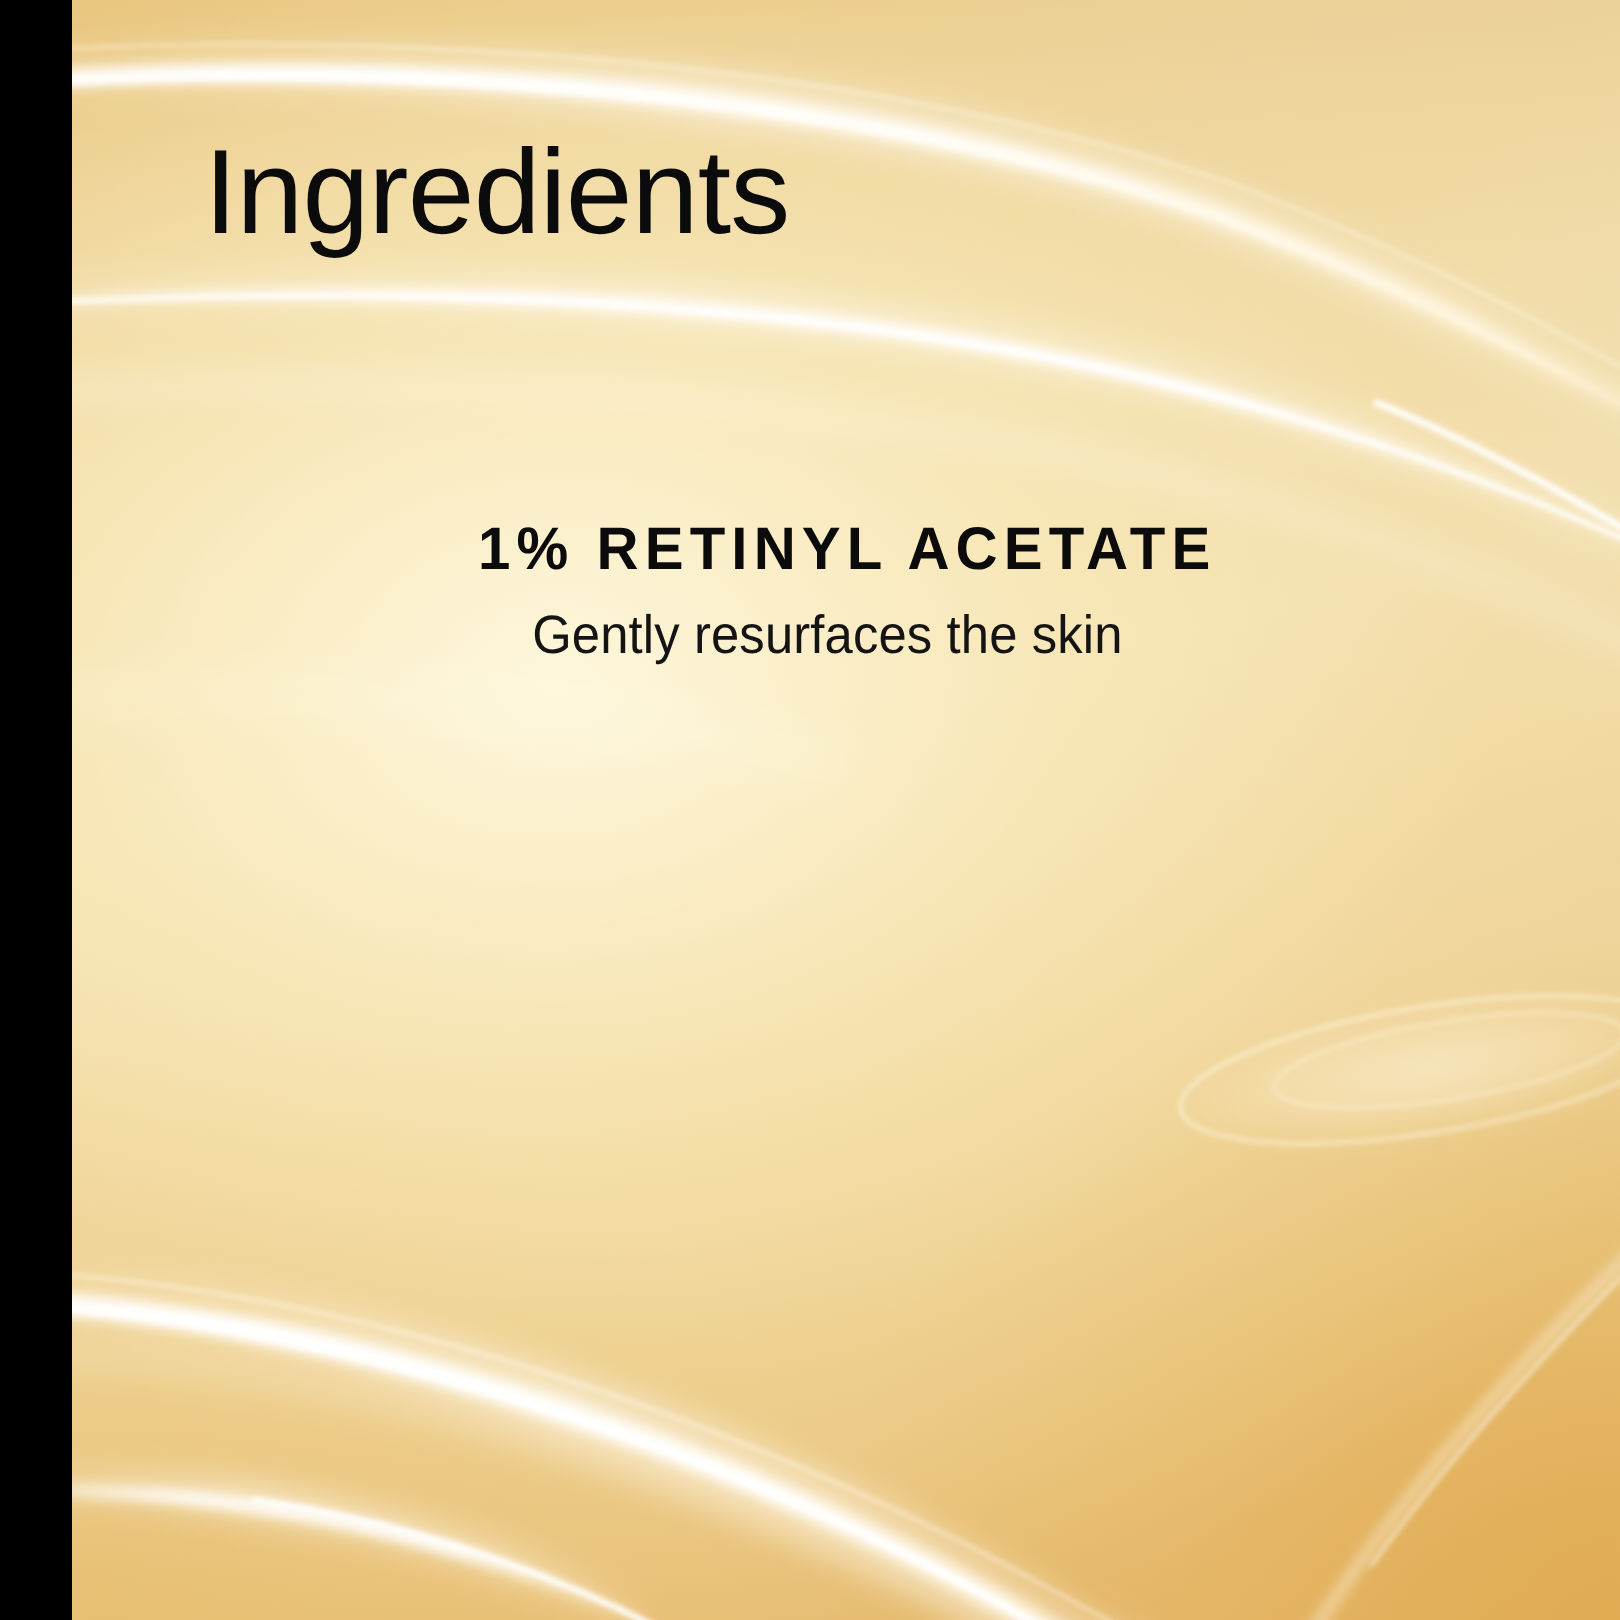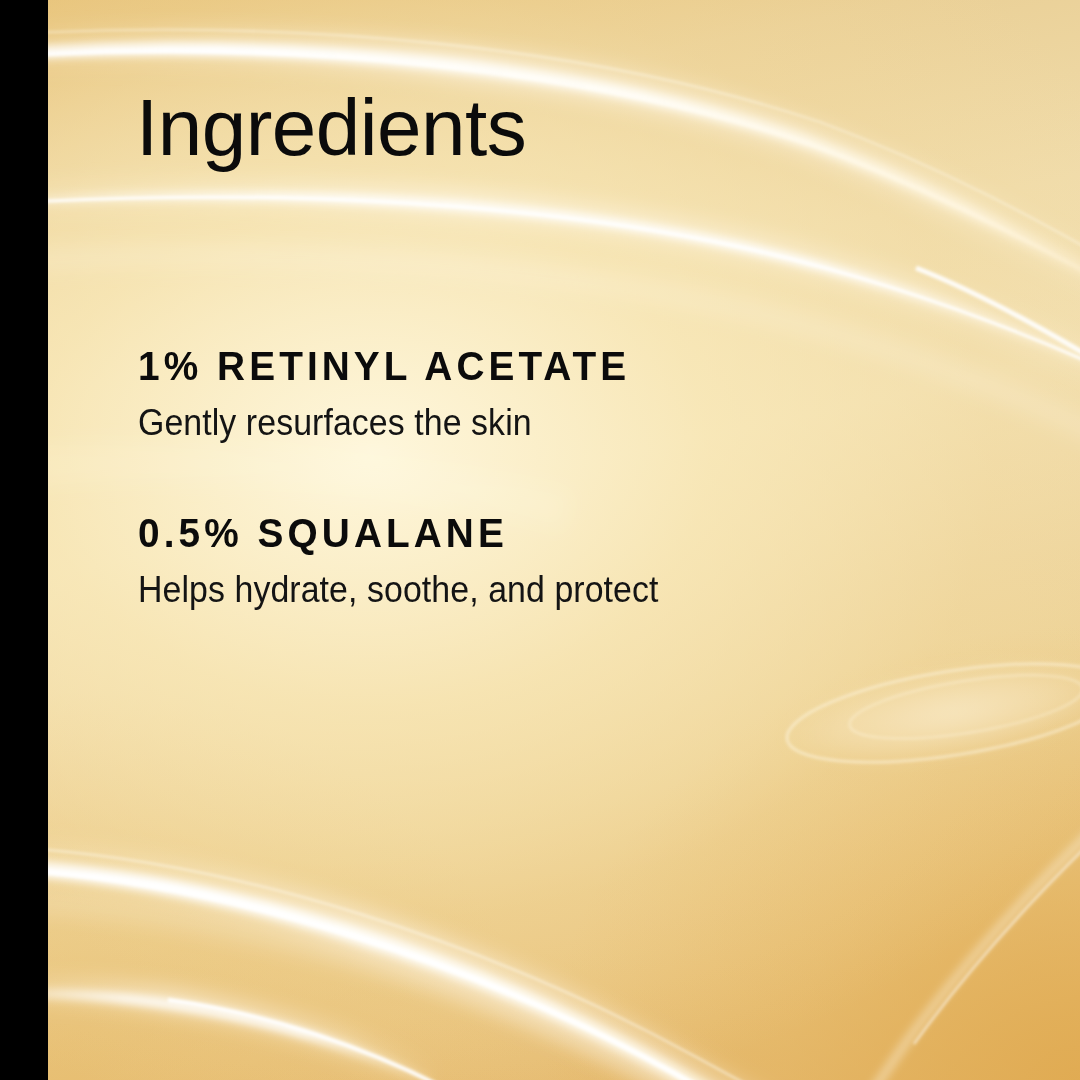--- a/index.html
+++ b/index.html
@@ -61,20 +61,21 @@
     letter-spacing: -0.5px;
     color: #0b0b0b;
     line-height: 1;
     white-space: nowrap;
   }
   .ingredient-list {
     position: absolute;
     left: 90px;
     top: 345px;
     width: 880px;
+    text-align: center;
   }
   .ingredient {
     margin-bottom: 68px;
   }
   .ingredient:last-child { margin-bottom: 0; }
 
   .ingredient-name {
     font-size: 40px;
     font-weight: 700;
     letter-spacing: 4.2px;
@@ -186,20 +187,16 @@
     <div class="page-title">Ingredients</div>
 
     <div class="ingredient-list">
 
       <div class="ingredient">
         <div class="ingredient-name">1% RETINYL ACETATE</div>
         <div class="ingredient-desc">Gently resurfaces the skin</div>
       </div>
 
 
-      <div class="ingredient">
-        <div class="ingredient-name">0.5% SQUALANE</div>
-        <div class="ingredient-desc">Helps hydrate, soothe, and protect</div>
-      </div>
 
     </div>
   </div>
 </div>
 
 </body></html>

